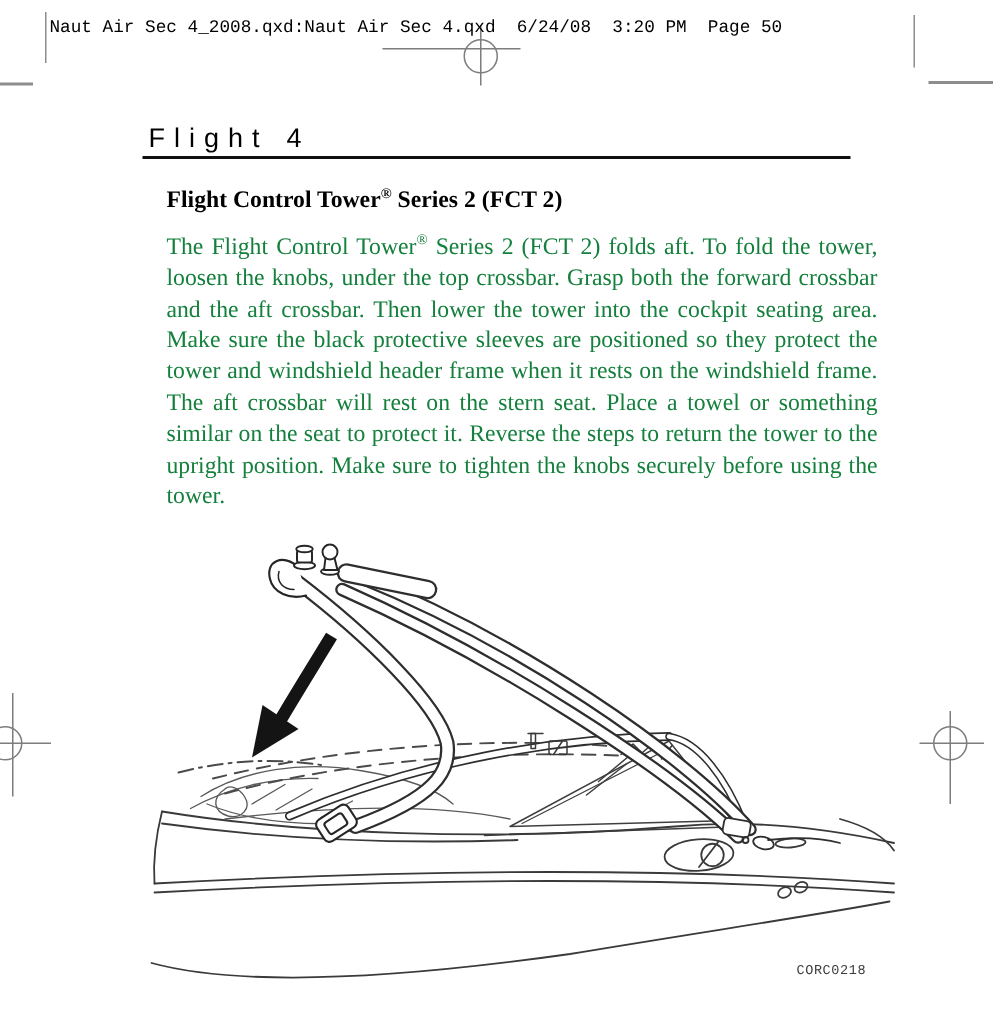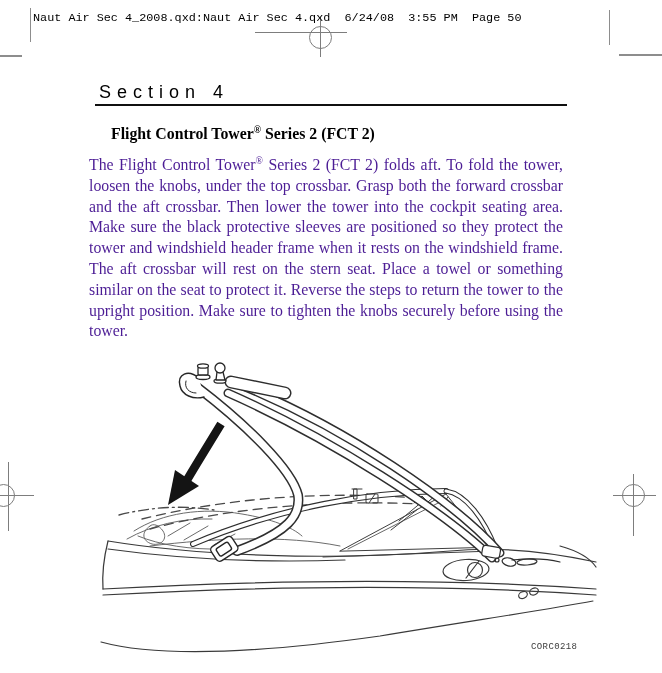--- a/index.html
+++ b/index.html
@@ -42,23 +42,23 @@
 
   
   .article-heading {
     position: absolute; left: 95px; top: 125px;
     font-family: "Liberation Serif", serif;
     font-size: 15.8px; font-weight: bold; color: #000;
     white-space: nowrap;
     margin-left: 16px;
   }
   .body-paragraph {
-    position: absolute; left: 89px; top: 155px; width: 474px;
+    position: absolute; left: 111px; top: 155px; width: 474px;
     font-family: "Liberation Serif", serif;
-    font-size: 15.8px; line-height: 20.8px; color: #4c1d95;
+    font-size: 15.8px; line-height: 20.8px; color: #15803d;
     text-align: justify;
   }
   .reg {
     font-size: 62%;
     vertical-align: super;
     line-height: 0;
   }
 
   
   .figure-svg { position: absolute; left: 95px; top: 355px; }
@@ -85,24 +85,24 @@
   <div class="regline" style="left:0; top:495px; width:34px; height:1px;"></div>
   <div class="regline" style="left:8px; top:462px; width:1px; height:69px;"></div>
   <div class="regcircle" style="left:-8px; top:484px;"></div>
 </div>
 <div>
   <div class="regline" style="left:613px; top:495px; width:43px; height:1px;"></div>
   <div class="regline" style="left:633px; top:474px; width:1px; height:62px;"></div>
   <div class="regcircle" style="left:622px; top:484px;"></div>
 </div>
 
-<div class="filename">Naut Air Sec 4_2008.qxd:Naut Air Sec 4.qxd  6/24/08  3:55 PM  Page 50</div>
+<div class="filename">Naut Air Sec 4_2008.qxd:Naut Air Sec 4.qxd  6/24/08  3:20 PM  Page 50</div>
 
 <div class="section-title">
-  <span>Section</span><span class="section-number">4</span>
+  <span>Flight</span><span class="section-number">4</span>
 </div>
 <div class="section-rule"></div>
 
 <div class="article-heading"><span>Flight Control Tower</span><span class="reg">®</span><span> Series 2 (FCT 2)</span></div>
 
 <div class="body-paragraph"><span>The Flight Control Tower</span><span class="reg">®</span><span> Series 2 (FCT 2) folds aft. To fold the tower, loosen the knobs, under the top crossbar. Grasp both the forward crossbar and the aft crossbar. Then lower the tower into the cockpit seating area. Make sure the black protective sleeves are positioned so they protect the tower and windshield header frame when it rests on the windshield frame. The aft crossbar will rest on the stern seat. Place a towel or something similar on the seat to protect it. Reverse the steps to return the tower to the upright position. Make sure to tighten the knobs securely before using the tower.</span></div>
 
 <svg class="figure-svg" width="505" height="310" viewBox="95 355 505 310" fill="none" stroke-linecap="round" stroke-linejoin="round">
 
   <g stroke="#5a5a5a" stroke-width="0.9">

